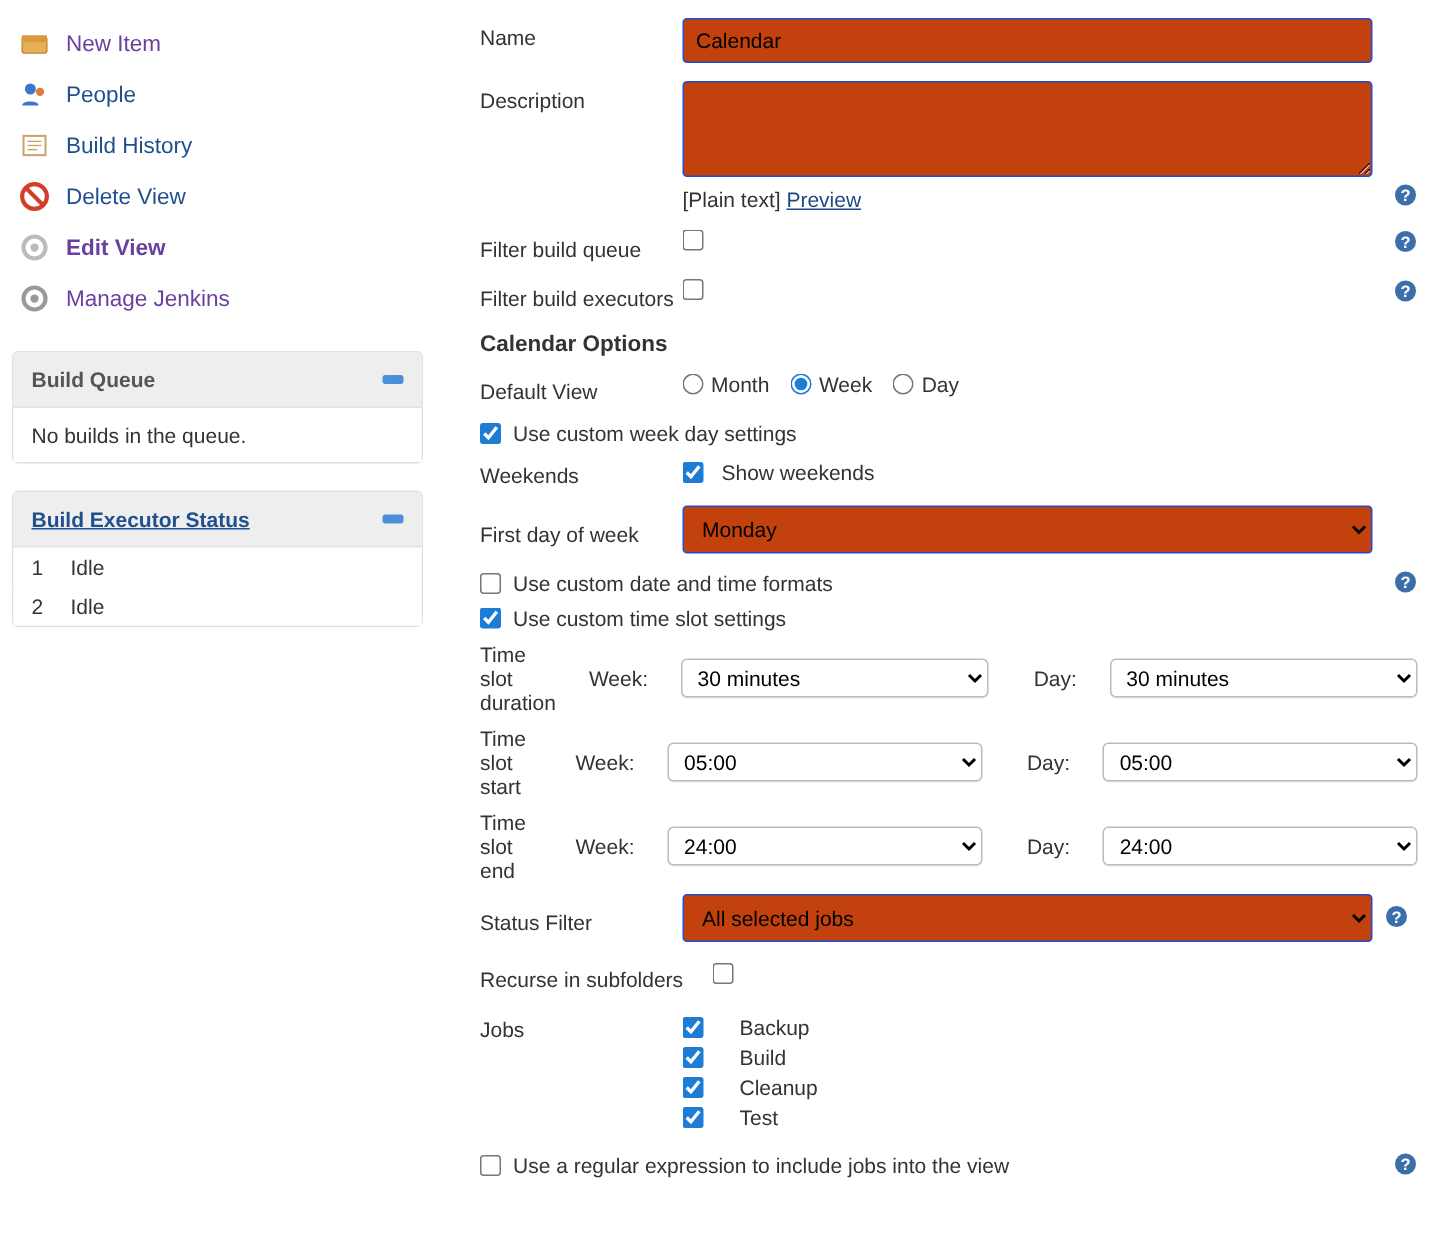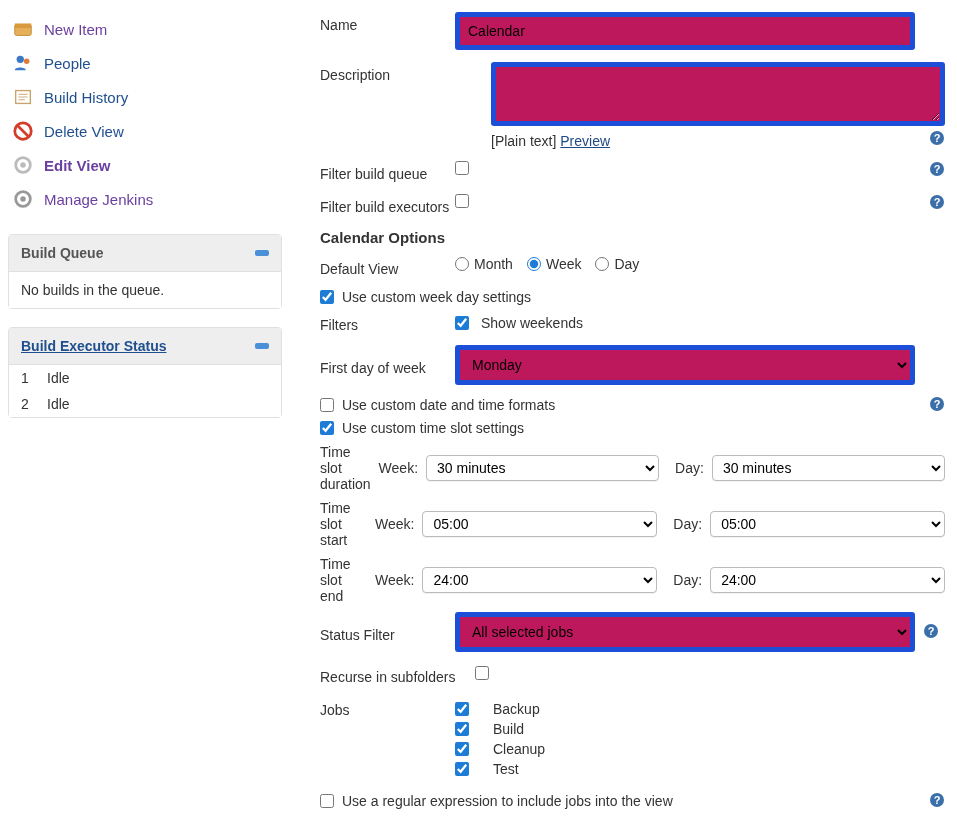--- a/index.html
+++ b/index.html
@@ -41,45 +41,45 @@
     .collapse-icon { width:14px; height:6px; background:#4a90d9; border-radius:2px; }
 
     .exec-row { display:flex; gap:14px; padding:5px 12px; font-size:14px; color:#333; background:#fff;}
     .exec-row .num { width: 12px; color:#333;}
 
     .form-row { display:flex; align-items:flex-start; margin-bottom: 12px; }
     .form-label { width: 135px; padding-top: 5px; color:#333; }
     .form-field { flex:1; position:relative; }
     input[type=text], textarea, select {
       width: 100%; max-width: 460px;
-      padding: 6px 8px; border:5px solid #1d4ed8; border-radius:3px;
-      font-size: 14px; font-family: inherit; background:#be185d;
+      padding: 6px 8px; border:1px solid #1d4ed8; border-radius:3px;
+      font-size: 14px; font-family: inherit; background:#c2410c;
     }
     textarea { height: 64px; resize: both; }
     .wide-select { max-width: 460px; width:460px; }
     .help-svg { width:16px; height:16px; }
 
     .section-title { font-weight: 700; margin: 14px 0 10px 0; font-size: 15px; }
 
     .radiogroup { display:flex; gap:4px; align-items:center; }
     .radiogroup label { margin-right: 10px; display:flex; align-items:center; gap:5px;}
     input[type=checkbox], input[type=radio] { accent-color: #1c7cd6; width:14px; height:14px; }
 
     .check-row { display:flex; align-items:center; gap:8px; margin: 7px 0; }
-    .time-row { display:flex; align-items:center; gap:8px; margin: 8px 0 8px 0;}
+    .time-row { display:flex; align-items:center; gap:22px; margin: 8px 0 8px 0;}
     .time-row .tl { width:130px;}
     .time-row .wk { width:50px; }
     .small-select { padding:3px 6px; border:1px solid #bbb; border-radius:4px; background:#fff;
        box-shadow: inset 0 1px 0 rgba(255,255,255,.5), 0 1px 0 rgba(0,0,0,.05);}
 
     .job-check { display:flex; align-items:center; gap:24px; margin:4px 0;}
 
     .preview-line { font-size:14px; color:#333; margin-top:4px;}
     .preview-line a { color:#204a87; text-decoration: underline;}
-    .rel { position:relative;gap:36px; }
+    .rel { position:relative; }
     .row-rel { position:relative; }
   </style>
 </head>
 <body>
 
 <div class="layout">
   <div class="sidebar">
     <div class="nav-item purple">
       <span class="icon">
         <svg viewBox="0 0 24 24" width="22" height="22">
@@ -225,21 +225,21 @@
             <input type="radio" name="dv" style=""> 
             <span>Day</span>
           </label>
       </div>
     </div>
     <div class="check-row">
       <input type="checkbox" checked="" style="">
       <span>Use custom week day settings</span>
     </div>
     <div class="form-row" style="align-items:center;">
-      <div class="form-label">Filters</div>
+      <div class="form-label">Weekends</div>
       <div class="form-field" style="display:flex; gap:12px; align-items:center;">
         <input type="checkbox" checked="" style="">
         <span>Show weekends</span>
       </div>
     </div>
     <div class="form-row" style="align-items:center;">
       <div class="form-label">First day of week</div>
       <div class="form-field">
         <select class="wide-select"><option>Monday</option></select>
       </div>

